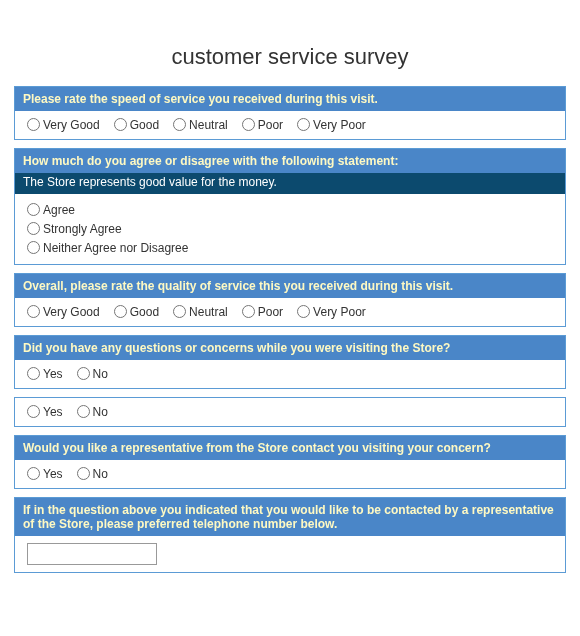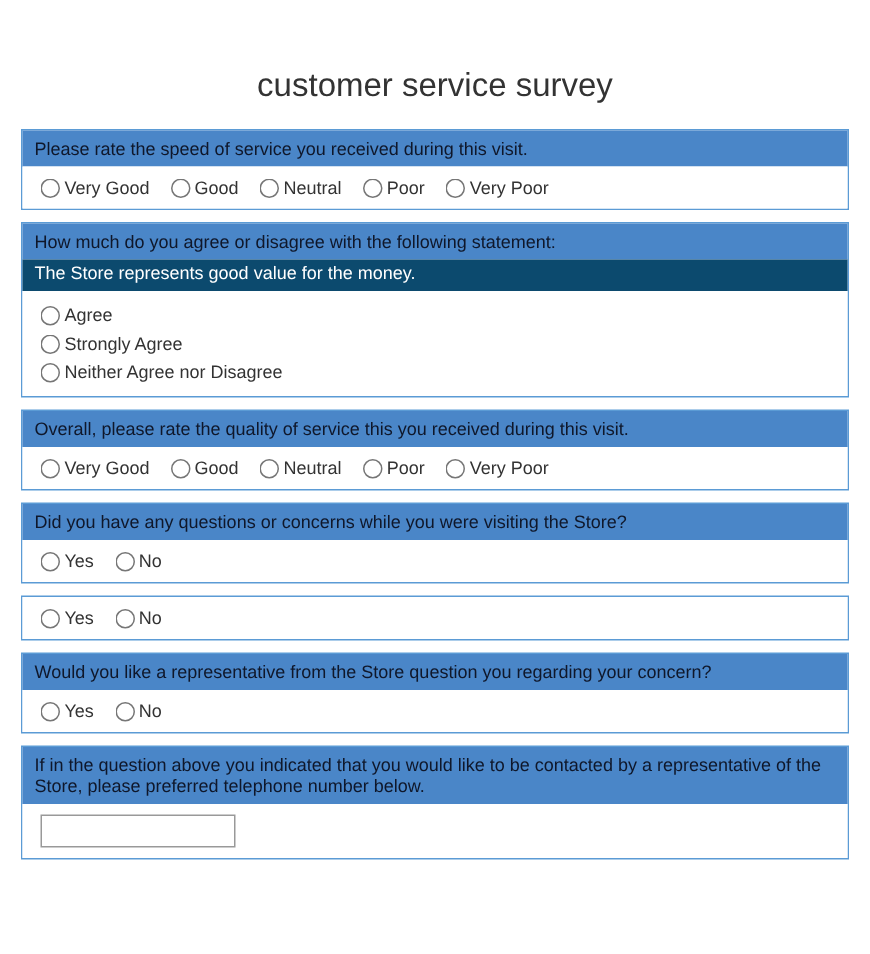--- a/index.html
+++ b/index.html
@@ -23,24 +23,24 @@
       margin-bottom: 12px;
       padding-bottom: 4px;
     }
     .question-block {
       border: 1px solid #5b9bd5;
       margin-bottom: 8px;
       background: #fff;
     }
     .question-header {
       background: #4a86c8;
-      color: #0f172a;
+      color: #fef9c3;
       padding: 5px 8px;
       font-size: 12px;
-      font-weight: normal;
+      font-weight: bold;
     }
     .question-subheader {
       background: #0c4a6e;
       color: #fff;
       padding: 2px 8px 5px 8px;
       font-size: 12px;
       font-weight: normal;
     }
     .question-body {
       padding: 7px 12px;
@@ -48,21 +48,20 @@
     }
     .radio-row {
       display: flex;
       flex-direction: row;
       align-items: center;
       gap: 14px;
       flex-wrap: wrap;
     }
     .radio-item {
       display: flex;
-      align-items: center;
       gap: 3px;
       font-size: 12px;
       color: #333;
       cursor: pointer;
     }
     .radio-item input[type="radio"] {
       margin: 0;
       cursor: pointer;
       width: 13px;
       height: 13px;
@@ -186,21 +185,21 @@
               <span>Yes</span>
             </label>
             <label class="radio-item">
               <input type="radio" name="q5" style="">
               <span>No</span>
             </label>
           </div>
         </div>
       </div>
       <div class="question-block">
-        <div class="question-header">Would you like a representative from the Store question you regarding your concern?</div>
+        <div class="question-header">Would you like a representative from the Store contact you visiting your concern?</div>
         <div class="question-body">
           <div class="radio-row">
             <label class="radio-item">
               <input type="radio" name="q6" style="">
               <span>Yes</span>
             </label>
             <label class="radio-item">
               <input type="radio" name="q6" style="">
               <span>No</span>
             </label>

